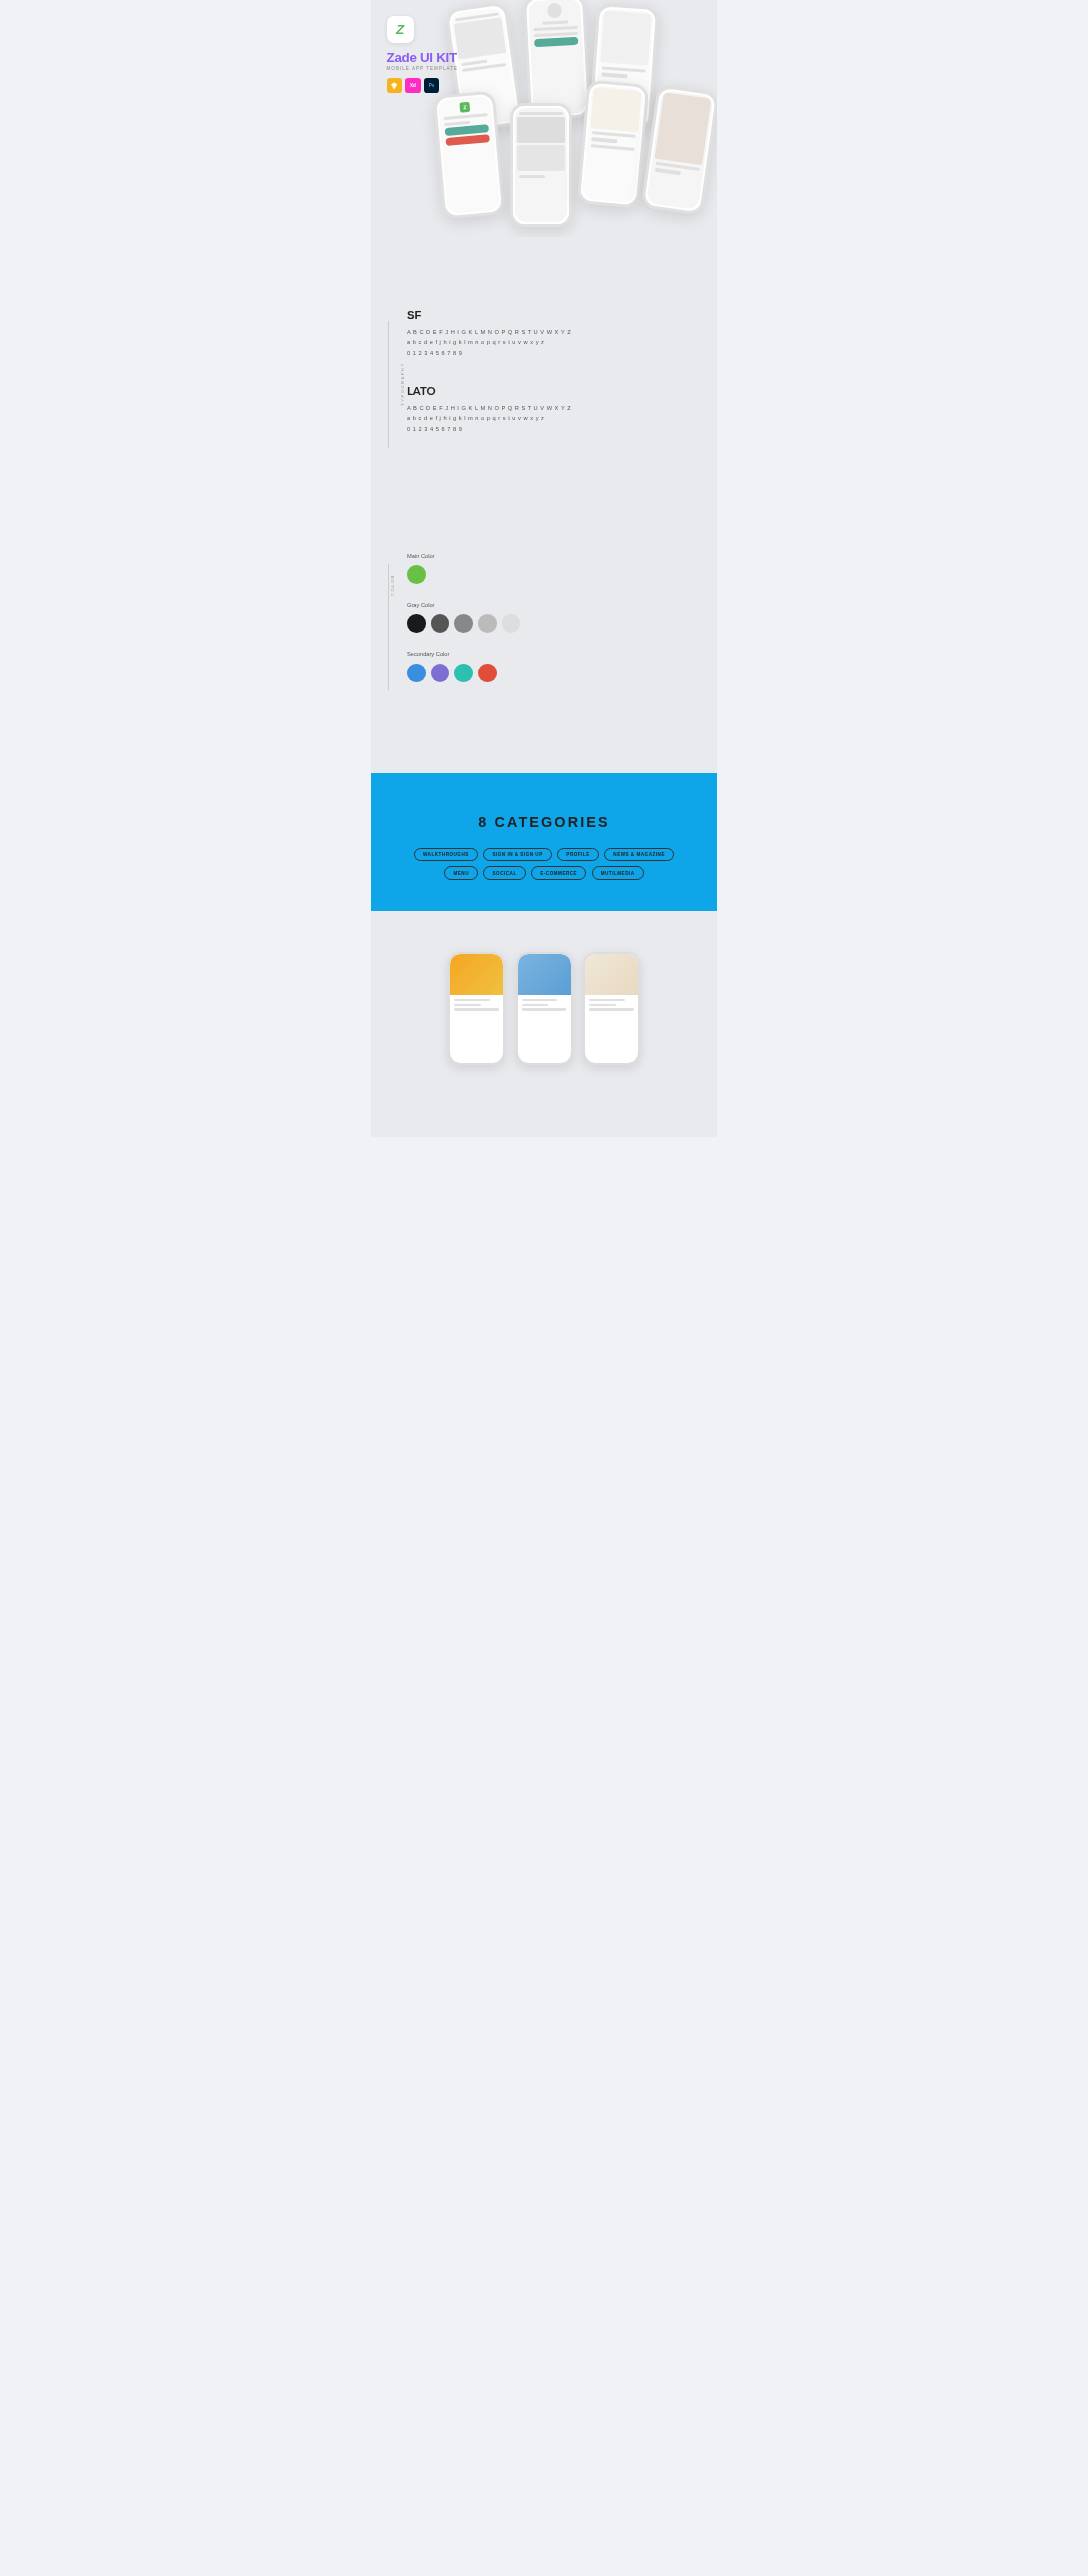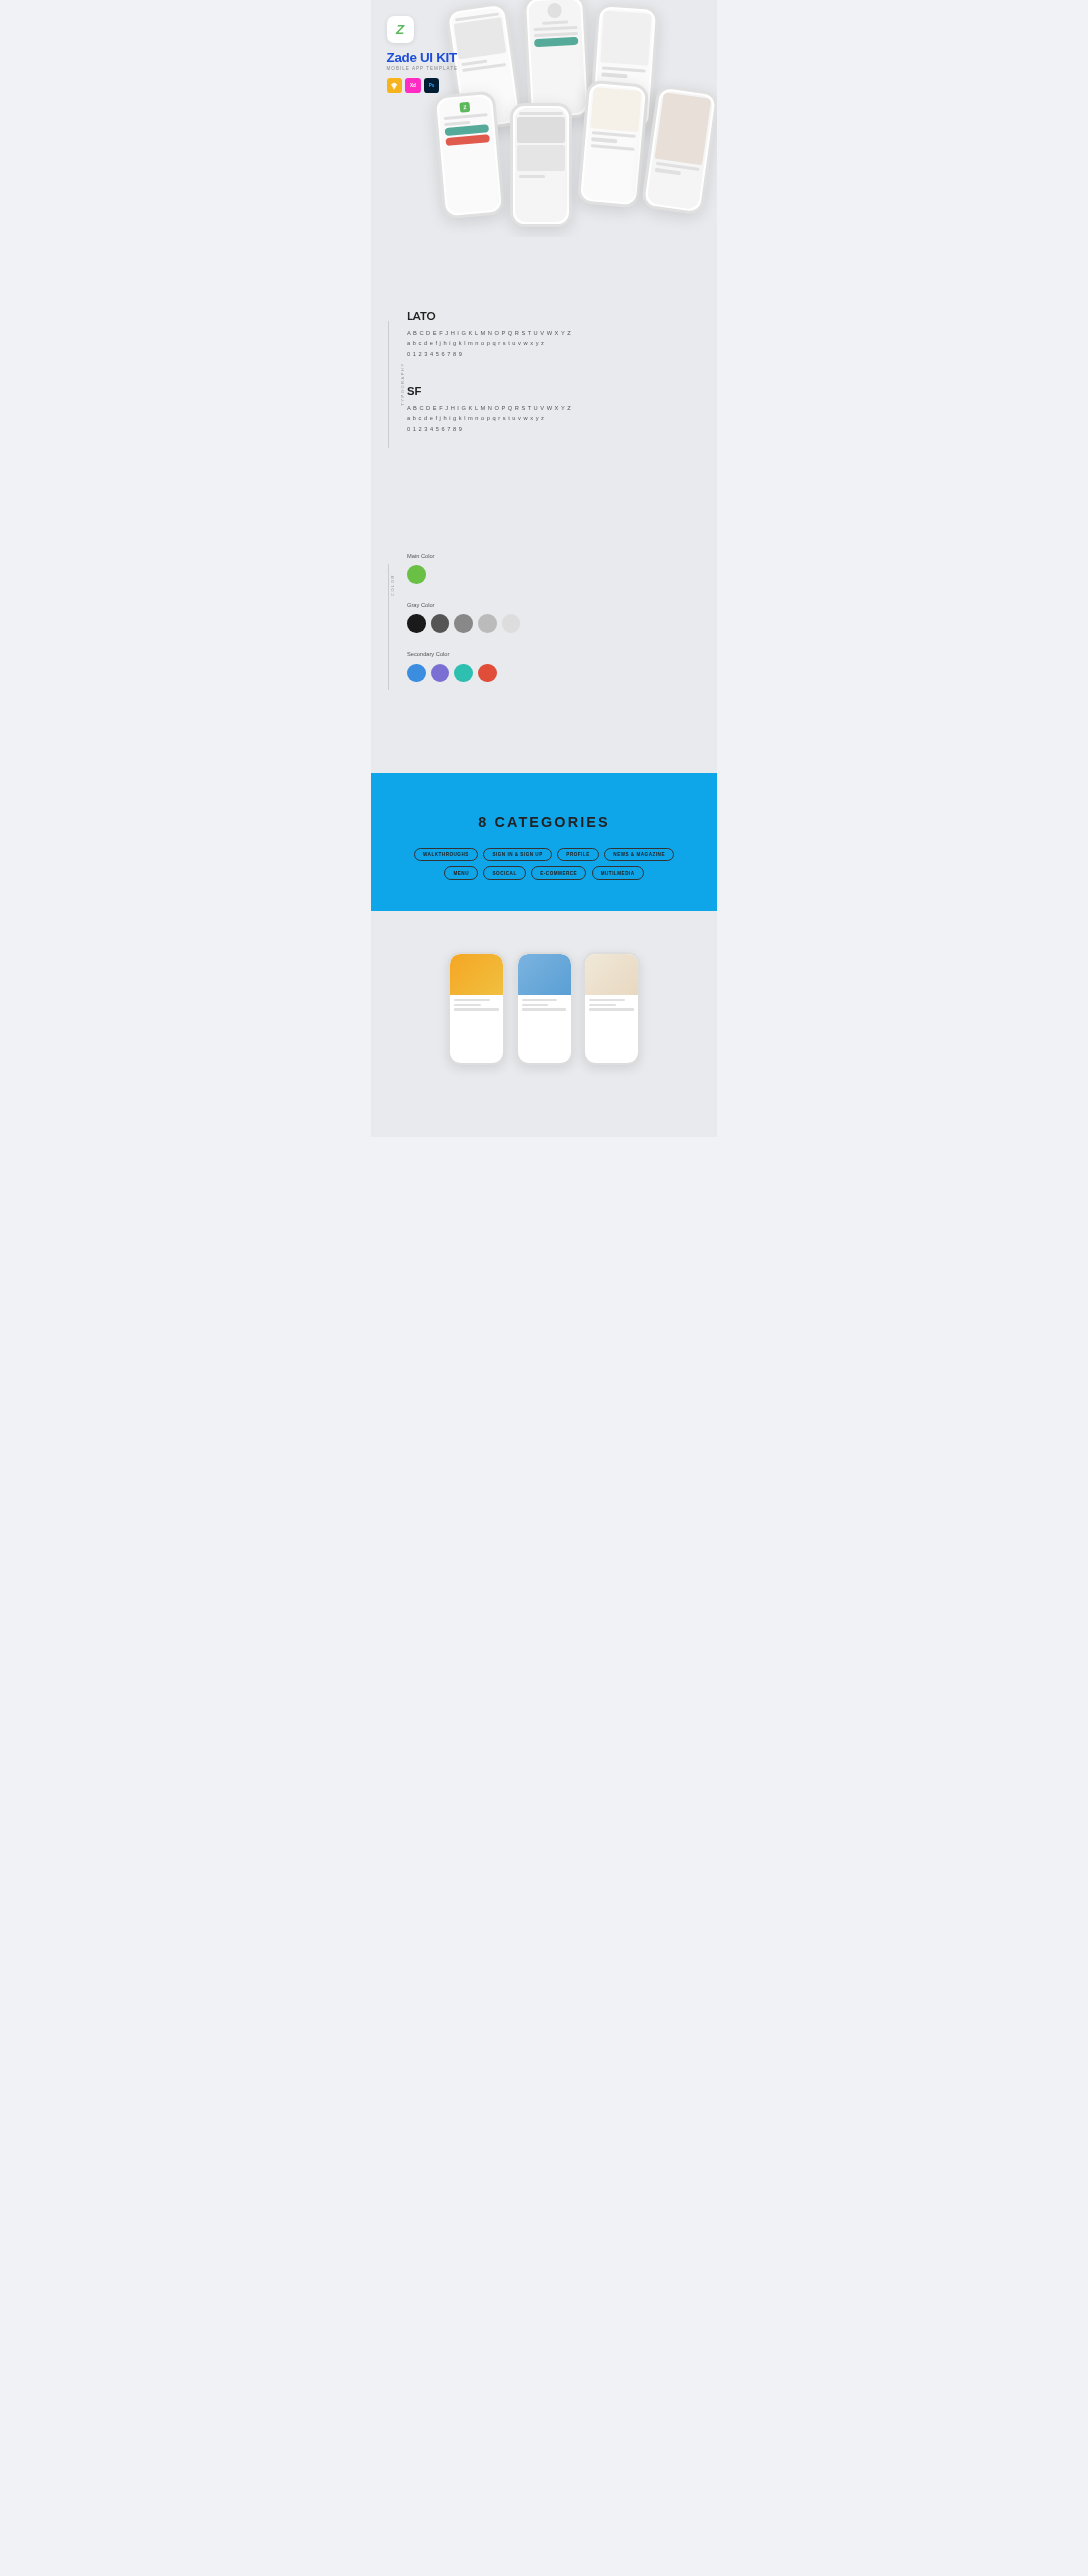--- a/index.html
+++ b/index.html
@@ -140,21 +140,21 @@
     .app-icon-z {
       color: #5cb85c;
       font-size: 13.4px;
       font-weight: 700;
       font-style: italic;
     }
 
     .brand-title {
       font-size: 13.4px;
       font-weight: 800;
-      color: #1d4ed8;
+      color: #8b5cf6;
       letter-spacing: -0.3px;
     }
 
     .brand-subtitle {
       font-size: 4.6px;
       color: #888;
       letter-spacing: 1px;
       text-transform: uppercase;
       margin-top: 1px;
       margin-bottom: 7.2px;
@@ -442,28 +442,28 @@
 </div>
 
 <div style="height:41px;background:#e8eaed;"></div>
 
 <div class="typography-section">
   <span class="section-label-vertical">TYPOGRAPHY</span>
   <div class="section-label-line"></div>
   <div class="typography-content">
 
     <div class="font-block">
-      <div class="font-name font-name-lato">LATO</div>
+      <div class="font-name font-name-sf">SF</div>
       <div class="font-chars">A B C D E F J H I G K L M N O P Q R S T U V W X Y Z</div>
       <div class="font-chars">a b c d e f j h i g k l m n o p q r s t u v w x y z</div>
       <div class="font-chars">0 1 2 3 4 5 6 7 8 9</div>
     </div>
 
     <div class="font-block">
-      <div class="font-name font-name-sf">SF</div>
+      <div class="font-name font-name-lato">LATO</div>
       <div class="font-chars">A B C D E F J H I G K L M N O P Q R S T U V W X Y Z</div>
       <div class="font-chars">a b c d e f j h i g k l m n o p q r s t u v w x y z</div>
       <div class="font-chars">0 1 2 3 4 5 6 7 8 9</div>
     </div>
   </div>
 </div>
 
 <div style="height:31px;background:#e8eaed;"></div>
 
 <div class="color-section">

